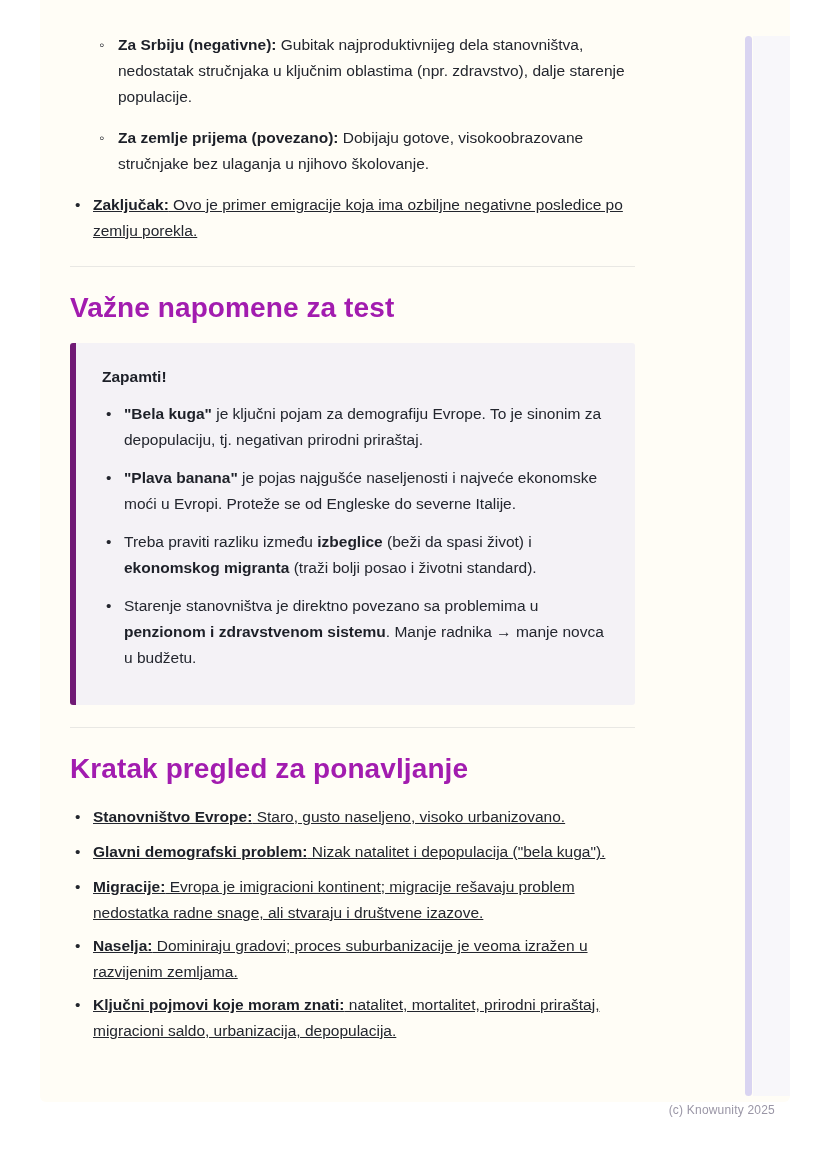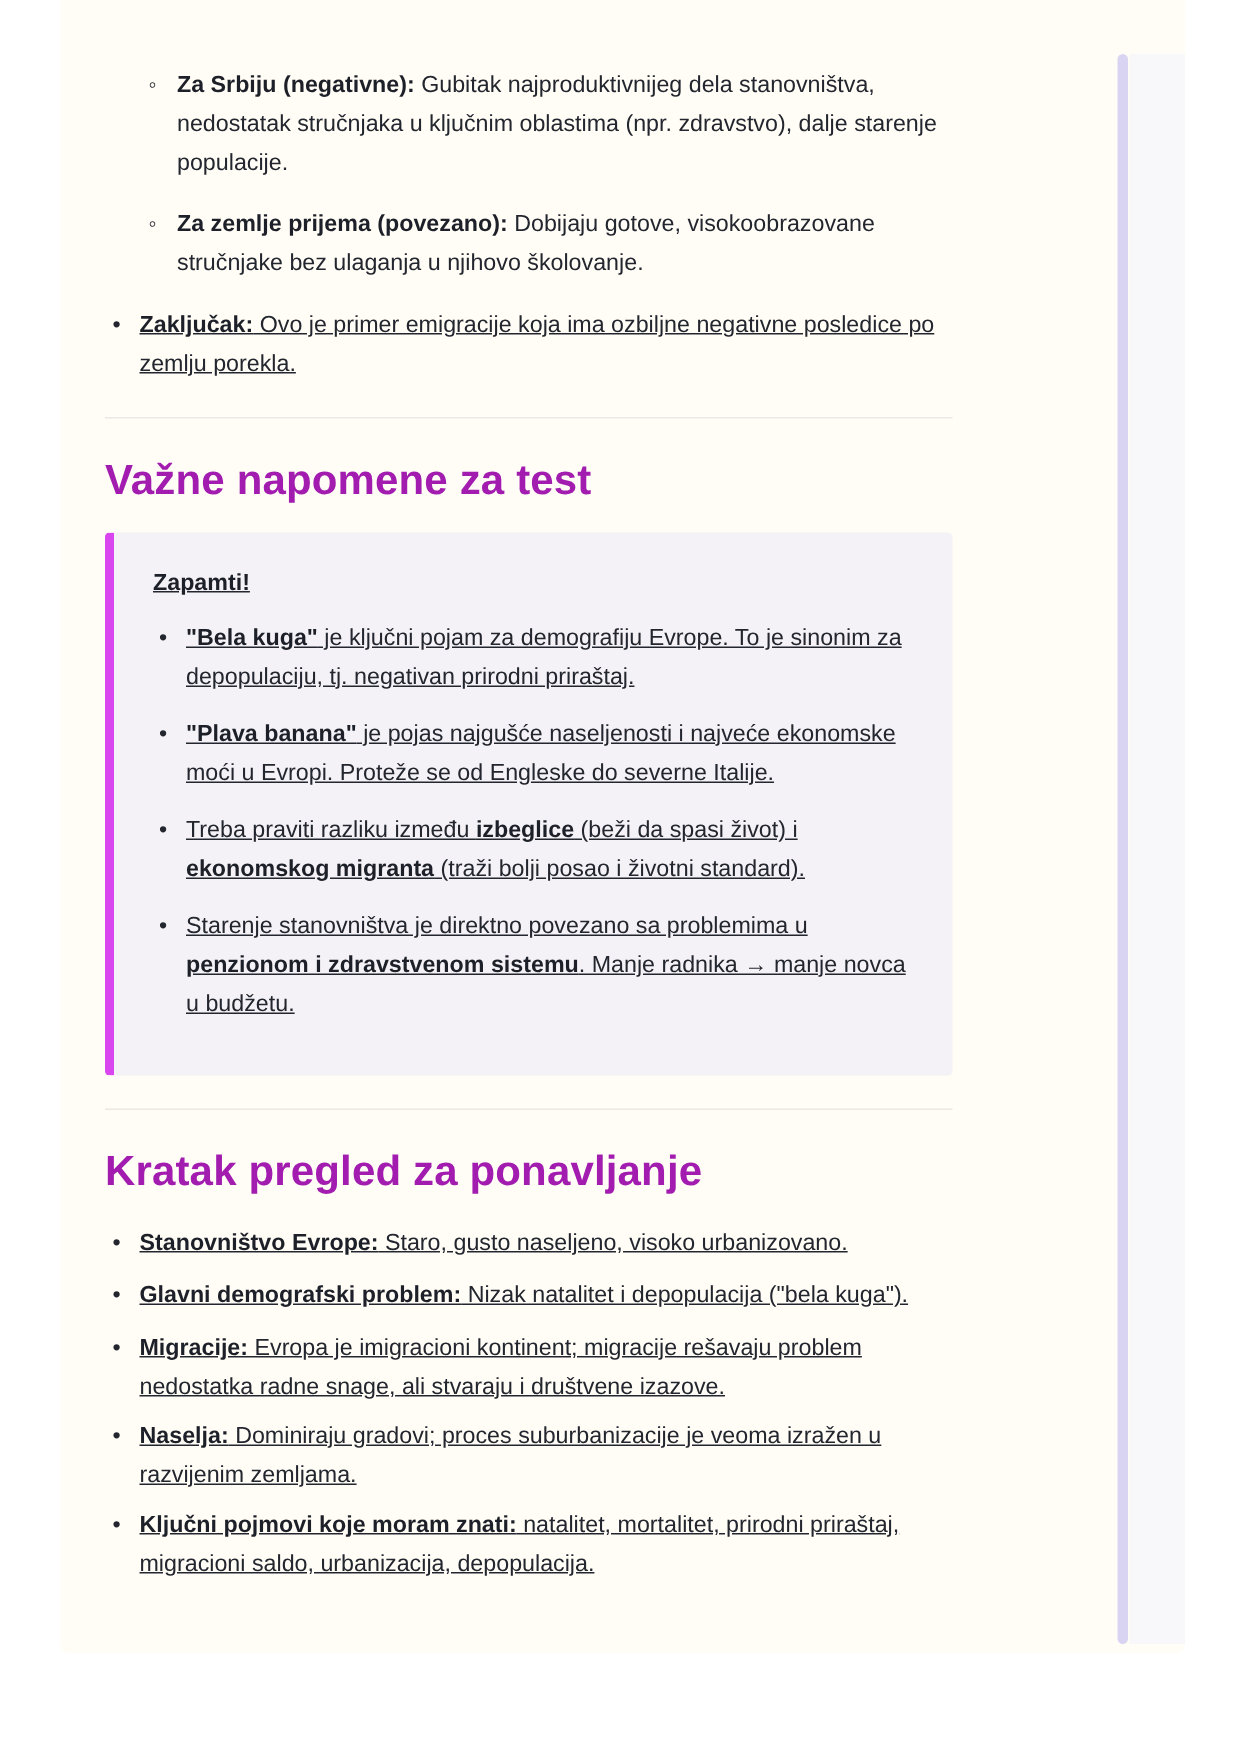--- a/index.html
+++ b/index.html
@@ -8,37 +8,37 @@
   .viewport { position:relative; width:828px; height:1171px; background:#ffffff; }
 
   .page-card { position:absolute; left:40px; top:0; width:750px; height:1102px;
                background:#fffdf6; border-radius:0 0 6px 6px; }
 
   .page-gutter { position:absolute; left:713px; top:36px; width:37px; height:1060px;
                  background:#f8f7fa; }
   .scroll-thumb { position:absolute; left:705px; top:36px; width:7px; height:1060px;
                   background:#d9d4f1; border-radius:4px; }
 
-  .content { position:absolute; left:30px; top:0; width:565px; padding-top:44px;
+  .content { position:absolute; left:30px; top:0; width:565px; padding-top:32px;
              color:#23262e; font-size:15.5px; line-height:26px; }
 
   ul { list-style:none; }
   .main-list > li { position:relative; padding-left:23px; margin-bottom:13px;text-decoration:underline; }
   .main-list > li::before { content:"•"; position:absolute; left:5px; top:0; color:#23262e; }
   .sub-list > li { position:relative; padding-left:17px; margin-left:31px; margin-bottom:15px; }
   .sub-list > li::before { content:"◦"; position:absolute; left:-2px; top:0; font-size:15px; color:#23262e; }
   b { font-weight:700; color:#1d2028; }
 
   .divider { border:none; border-top:1px solid #e9e8e4; margin:22px 0 0 0; }
 
   .section-title { font-size:28px; line-height:28px; font-weight:700; color:#a21caf;
                    margin-top:27px; margin-bottom:21px; letter-spacing:0.1px; }
 
-  .callout { background:#f4f2f6; border-left:6px solid #d946ef; border-radius:3px;
-             padding:21px 26px 22px 26px; margin-bottom:0;text-decoration:underline; }
+  .callout { background:#f4f2f6; border-left:6px solid #701a75; border-radius:3px;
+             padding:21px 26px 22px 26px; margin-bottom:0; }
   .callout-title { font-weight:700; margin-bottom:11px; color:#1d2028; }
   .callout-list > li { position:relative; padding-left:22px; margin-bottom:12px; }
   .callout-list > li::before { content:"•"; position:absolute; left:4px; top:0; }
   .callout-list > li:last-child { margin-bottom:12px; }
 
   .review-list > li { margin-bottom:9px; }
   .review-list > li.multi { margin-bottom:7px; }
 
   .footer { position:absolute; left:40px; top:1103px; width:735px; text-align:right;
             font-size:12px; line-height:15px; color:#9a96a6; letter-spacing:0.2px; }
@@ -84,13 +84,14 @@
         <li><b>Stanovništvo Evrope:</b><span> Staro, gusto naseljeno, visoko urbanizovano.</span></li>
         <li><b>Glavni demografski problem:</b><span> Nizak natalitet i depopulacija ("bela kuga").</span></li>
         <li class="multi"><b>Migracije:</b><span> Evropa je imigracioni kontinent; migracije rešavaju problem nedostatka radne snage, ali stvaraju i društvene izazove.</span></li>
         <li class="multi"><b>Naselja:</b><span> Dominiraju gradovi; proces suburbanizacije je veoma izražen u razvijenim zemljama.</span></li>
         <li class="multi"><b>Ključni pojmovi koje moram znati:</b><span> natalitet, mortalitet, prirodni priraštaj, migracioni saldo, urbanizacija, depopulacija.</span></li>
       </ul>
 
     </div>
   </div>
 
+  <div class="footer">(c) Knowunity 2025</div>
 </div>
 
 </body></html>

